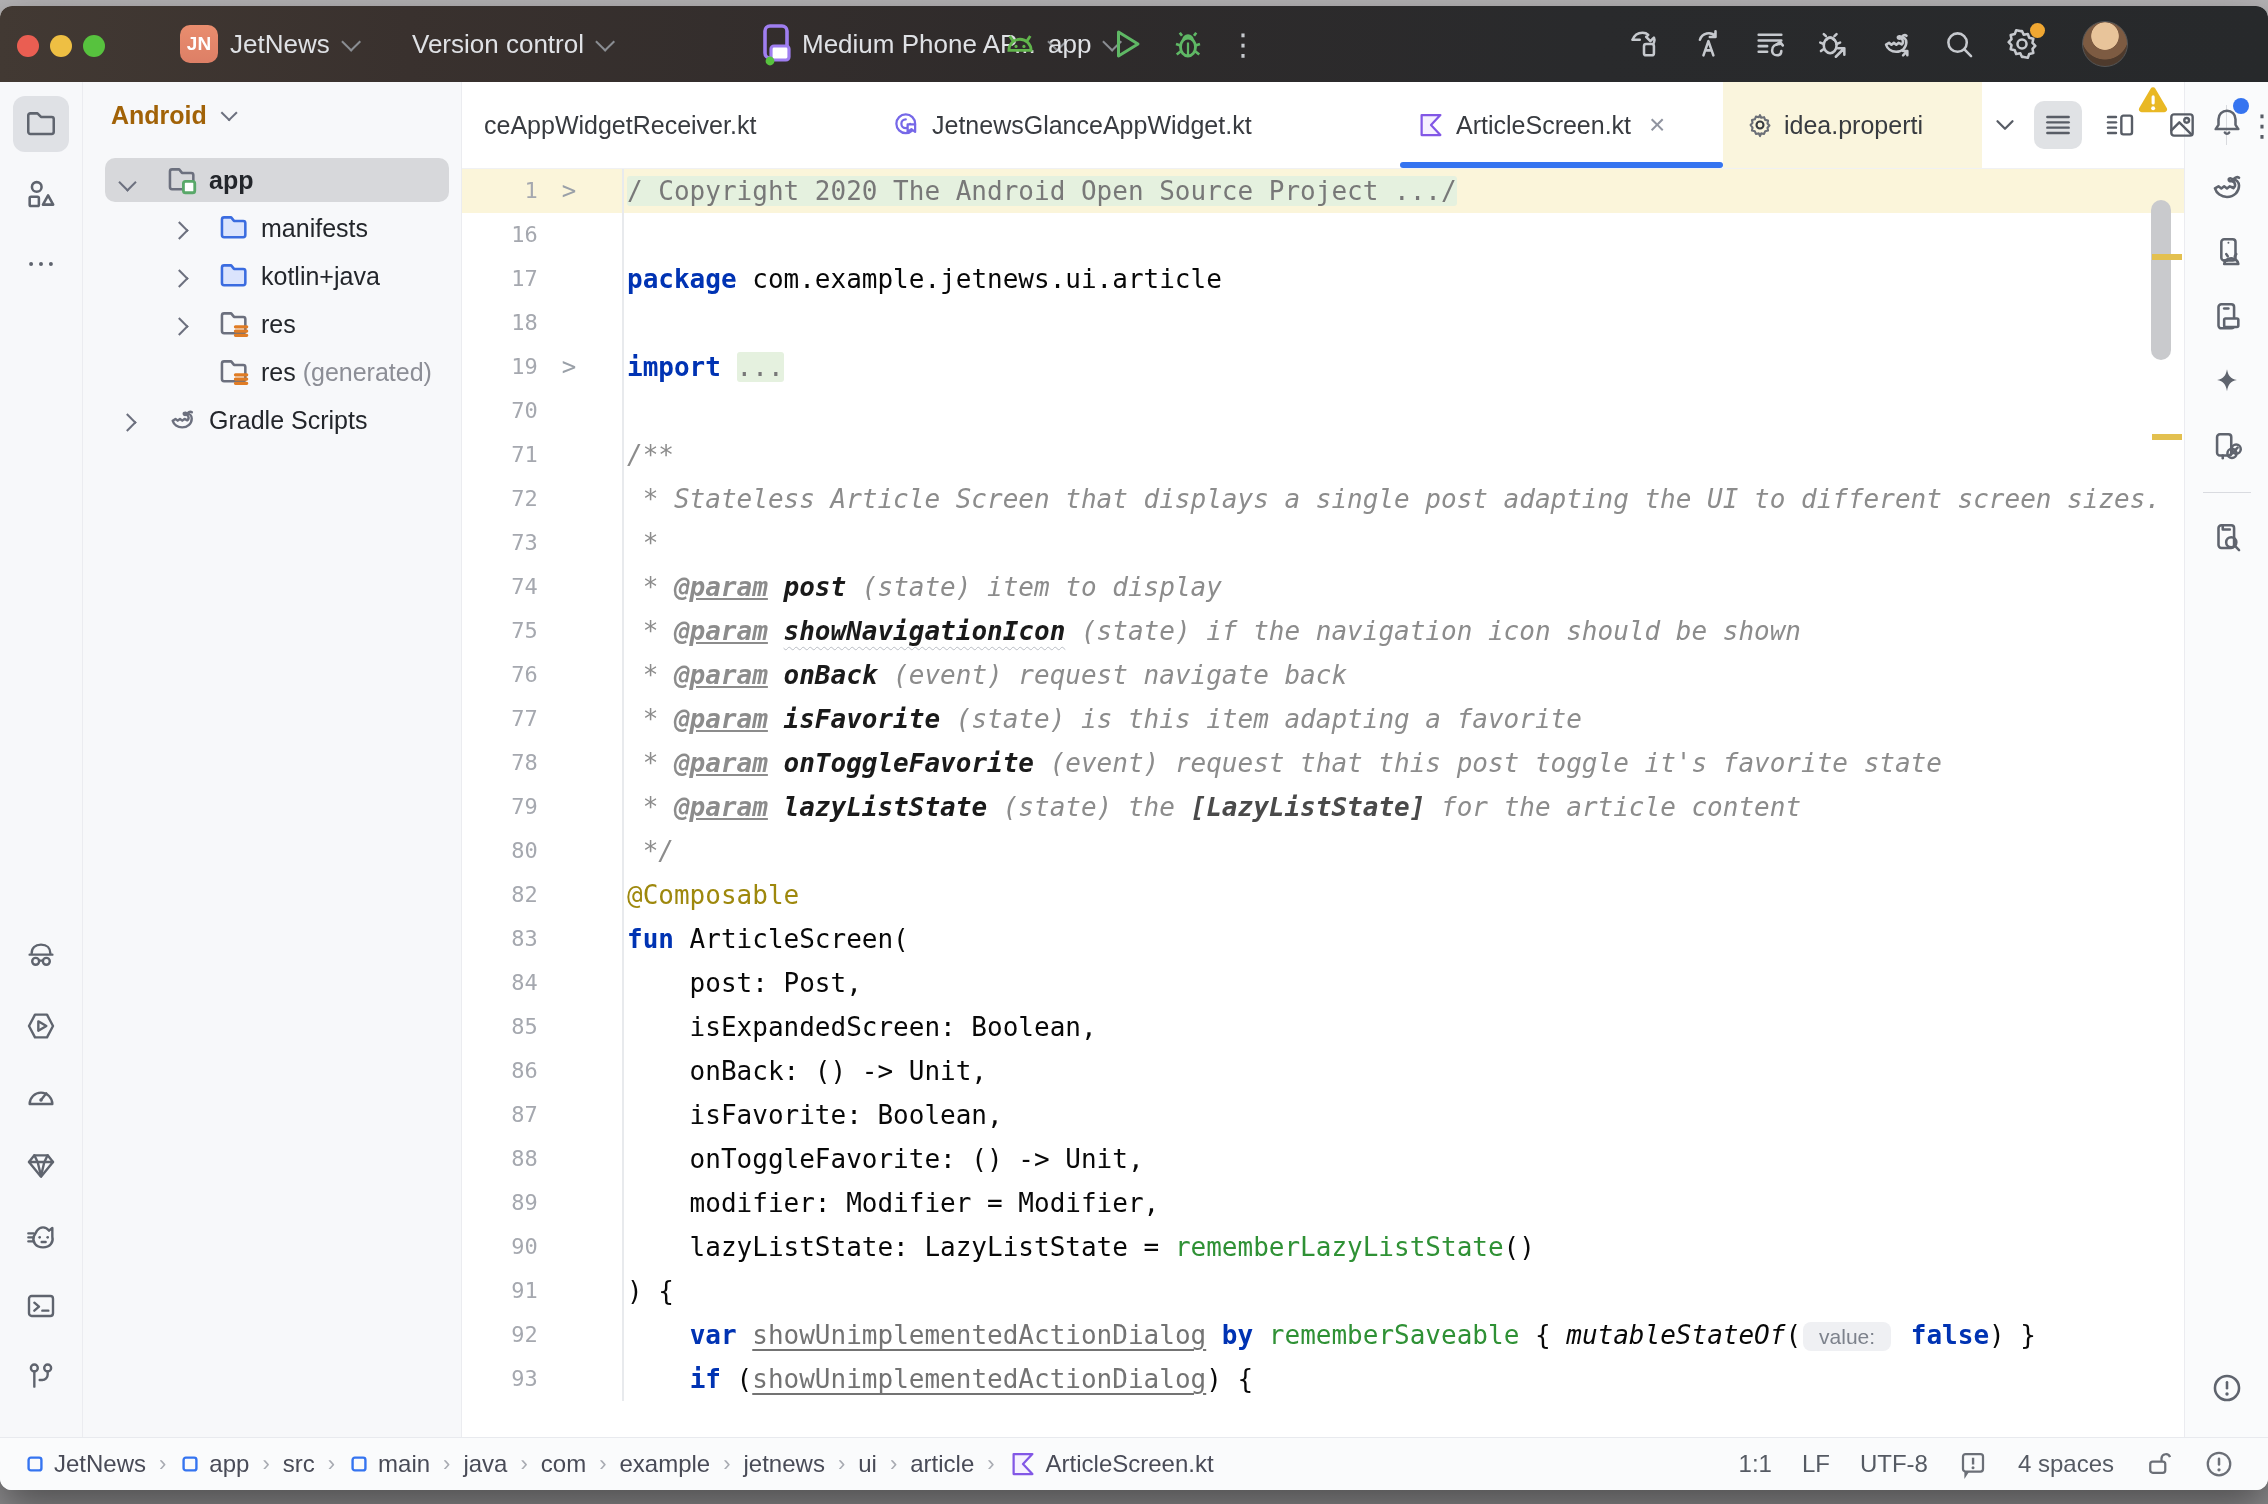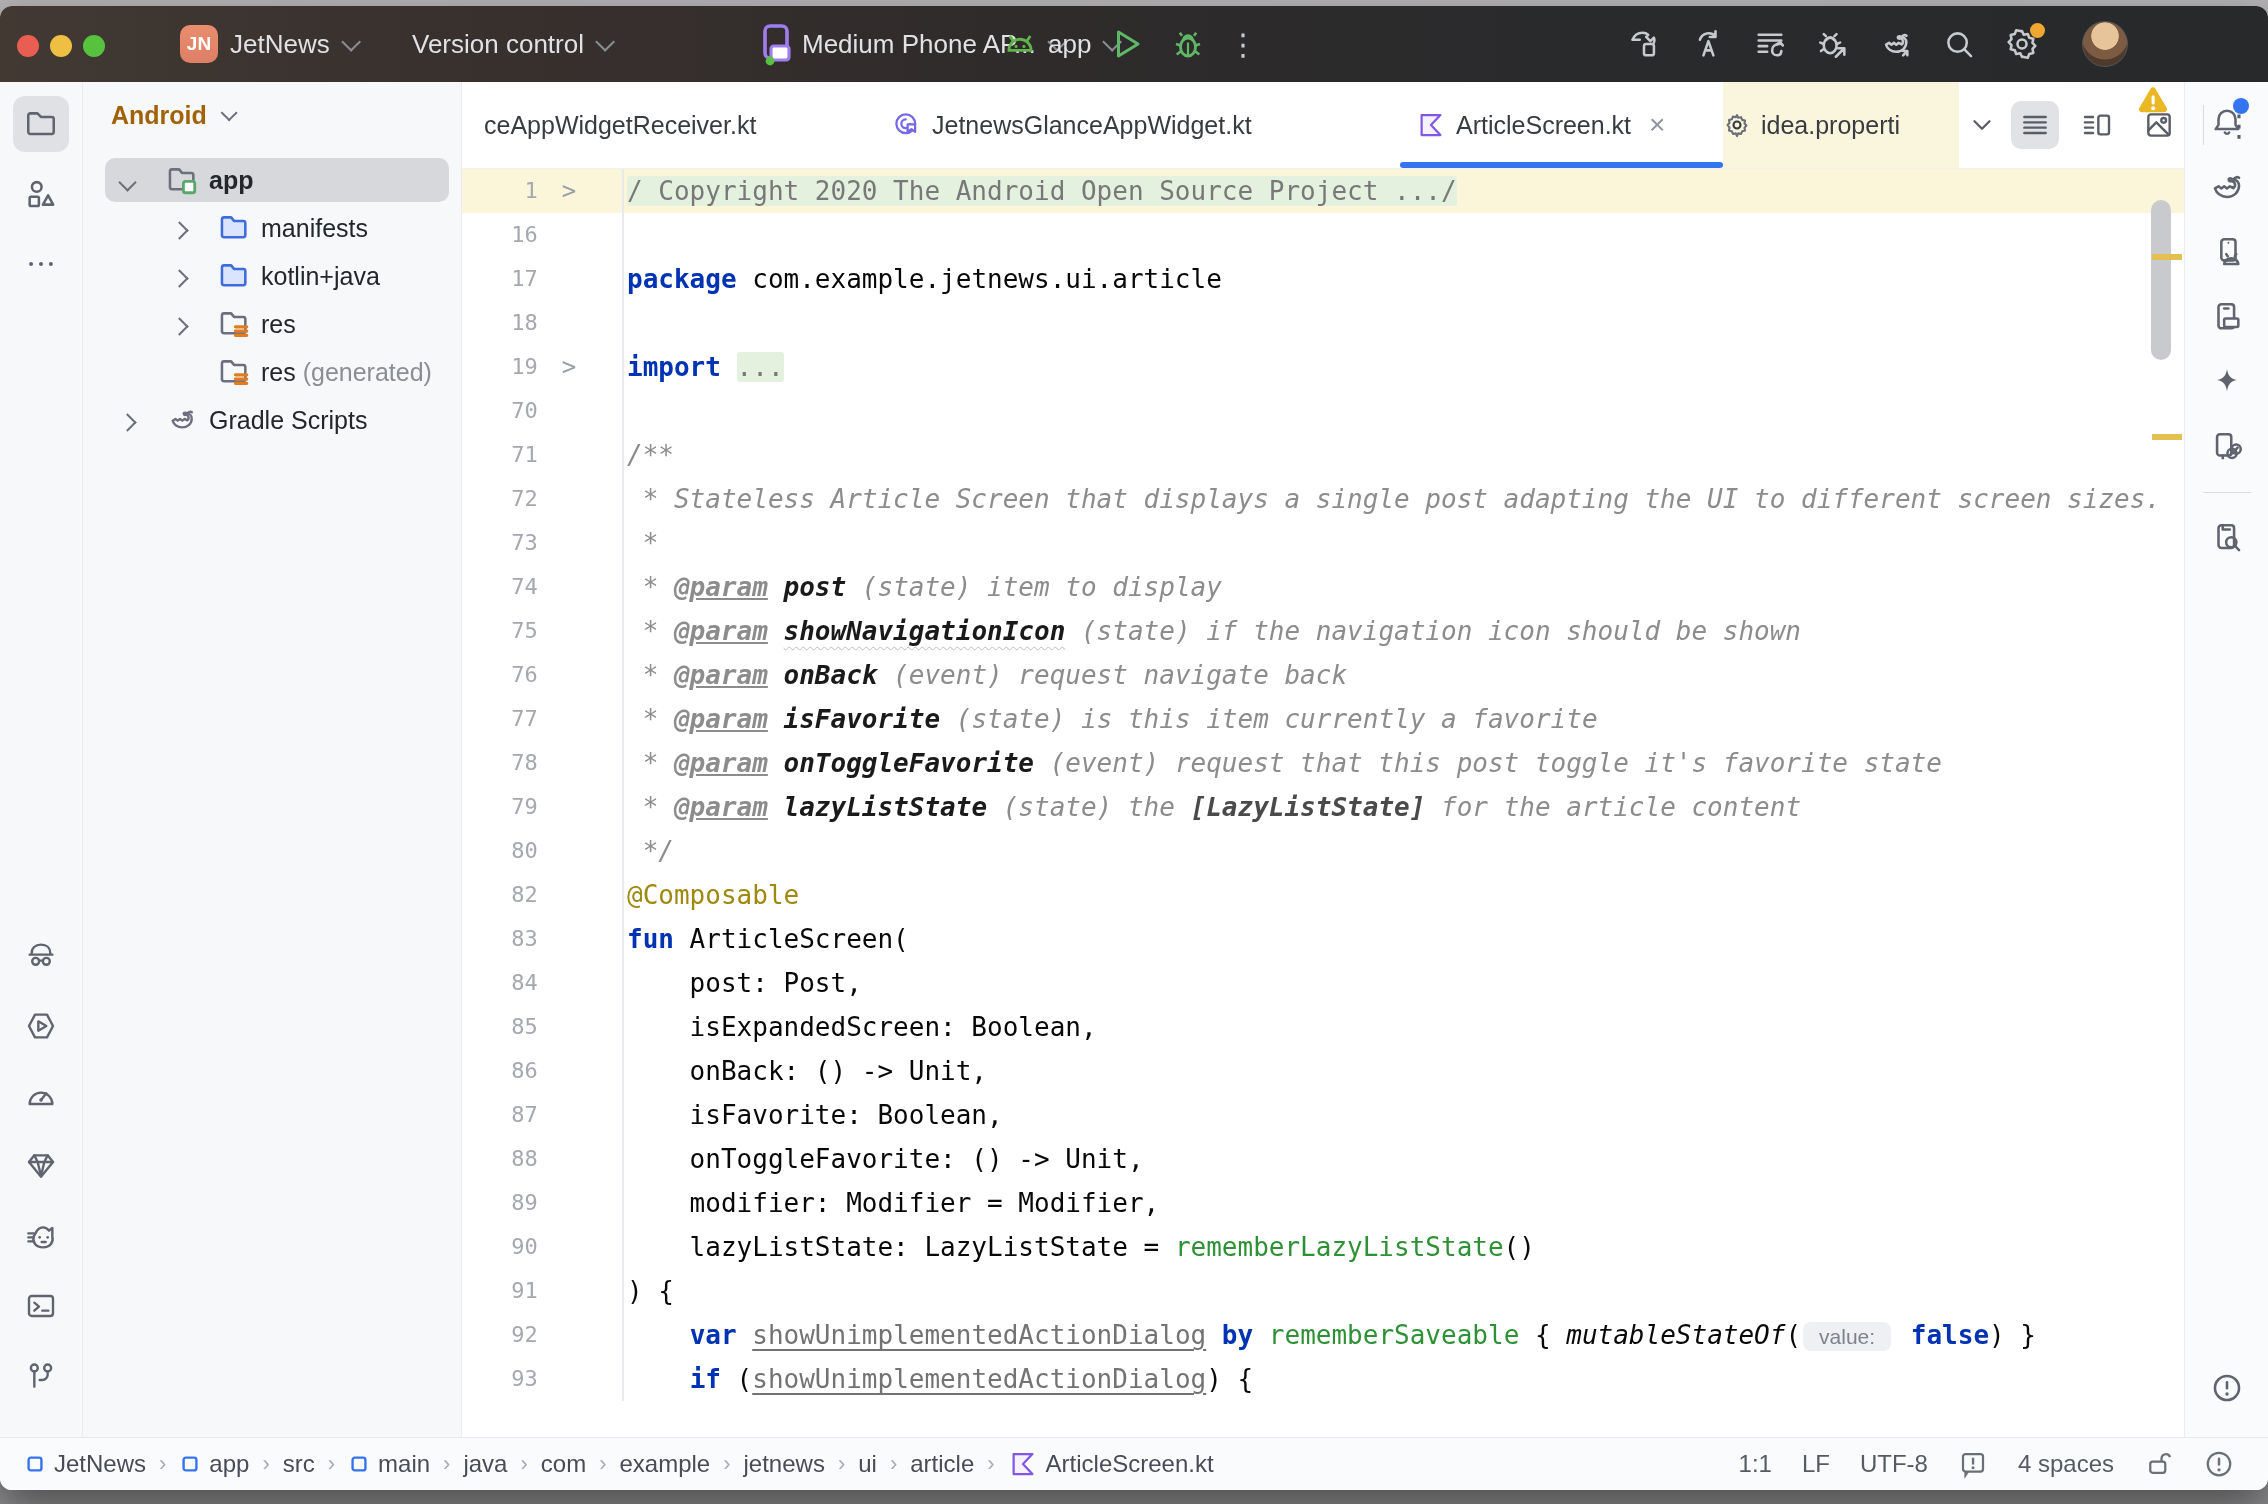--- a/index.html
+++ b/index.html
@@ -400,21 +400,21 @@
           <div class="tab" style="width: 307px; padding-left: 16px;">
             <span class="ic ">
               <svg width="30" height="30" viewBox="0 0 24 24" fill="none" stroke="currentColor" stroke-width="1.8" stroke-linecap="round" stroke-linejoin="round">
                 <path d="M4.5 4h15L12 12l7.5 8h-15z" stroke="#8257e6" fill="#f6f1ff"></path>
               </svg>
             </span>
             <span style="margin-left: 10px;">ArticleScreen.kt</span>
             <span class="close">×</span>
             <div class="tab-underline"></div>
           </div>
-          <div class="tab tab-preview" style="width: 236px; ">
+          <div class="tab tab-preview" style="width: 236px; padding-left: 23px;">
             <span class="ic ">
               <svg width="28" height="28" viewBox="0 0 24 24" fill="none" stroke="currentColor" stroke-width="1.8" stroke-linecap="round" stroke-linejoin="round">
                 <circle cx="12" cy="12" r="3"></circle>
                 <path d="M12 3.5l1 2.3 2.5-.5.9 2.3 2.5.6-.5 2.5 1.7 1.8-1.7 1.8.5 2.5-2.5.6-.9 2.3-2.5-.5-1 2.3-1-2.3-2.5.5-.9-2.3-2.5-.6.5-2.5L3.9 12l1.7-1.8-.5-2.5 2.5-.6.9-2.3 2.5.5z" stroke="#6b6f77"></path>
               </svg>
             </span>
             <span style="margin-left: 10px;">idea.properti</span>
           </div>
           <div class="tabbar-controls">
             <span class="ic ">
@@ -458,21 +458,21 @@
           <div class="crow"><div class="gut"><span class="lnum">17</span><span class="lfold"></span></div><span class="ccode"><span class="tk-kw">package</span><span class="tk-pl"> com.example.jetnews.ui.article</span></span></div>
           <div class="crow"><div class="gut"><span class="lnum">18</span><span class="lfold"></span></div><span class="ccode"></span></div>
           <div class="crow"><div class="gut"><span class="lnum">19</span><span class="lfold">&gt;</span></div><span class="ccode"><span class="tk-kw">import</span><span class="tk-pl"> </span><span class="tk-fold">...</span></span></div>
           <div class="crow"><div class="gut"><span class="lnum">70</span><span class="lfold"></span></div><span class="ccode"></span></div>
           <div class="crow"><div class="gut"><span class="lnum">71</span><span class="lfold"></span></div><span class="ccode"><span class="tk-doc">/**</span></span></div>
           <div class="crow"><div class="gut"><span class="lnum">72</span><span class="lfold"></span></div><span class="ccode"><span class="tk-doc"> * Stateless Article Screen that displays a single post adapting the UI to different screen sizes.</span></span></div>
           <div class="crow"><div class="gut"><span class="lnum">73</span><span class="lfold"></span></div><span class="ccode"><span class="tk-doc"> *</span></span></div>
           <div class="crow"><div class="gut"><span class="lnum">74</span><span class="lfold"></span></div><span class="ccode"><span class="tk-doc"> * </span><span class="tk-tag">@param</span><span class="tk-doc"> </span><span class="tk-pn">post</span><span class="tk-doc"> (state) item to display</span></span></div>
           <div class="crow"><div class="gut"><span class="lnum">75</span><span class="lfold"></span></div><span class="ccode"><span class="tk-doc"> * </span><span class="tk-tag">@param</span><span class="tk-doc"> </span><span class="tk-pnw">showNavigationIcon</span><span class="tk-doc"> (state) if the navigation icon should be shown</span></span></div>
           <div class="crow"><div class="gut"><span class="lnum">76</span><span class="lfold"></span></div><span class="ccode"><span class="tk-doc"> * </span><span class="tk-tag">@param</span><span class="tk-doc"> </span><span class="tk-pn">onBack</span><span class="tk-doc"> (event) request navigate back</span></span></div>
-          <div class="crow"><div class="gut"><span class="lnum">77</span><span class="lfold"></span></div><span class="ccode"><span class="tk-doc"> * </span><span class="tk-tag">@param</span><span class="tk-doc"> </span><span class="tk-pn">isFavorite</span><span class="tk-doc"> (state) is this item currently a favorite</span></span></div>
+          <div class="crow"><div class="gut"><span class="lnum">77</span><span class="lfold"></span></div><span class="ccode"><span class="tk-doc"> * </span><span class="tk-tag">@param</span><span class="tk-doc"> </span><span class="tk-pn">isFavorite</span><span class="tk-doc"> (state) is this item adapting a favorite</span></span></div>
           <div class="crow"><div class="gut"><span class="lnum">78</span><span class="lfold"></span></div><span class="ccode"><span class="tk-doc"> * </span><span class="tk-tag">@param</span><span class="tk-doc"> </span><span class="tk-pn">onToggleFavorite</span><span class="tk-doc"> (event) request that this post toggle it's favorite state</span></span></div>
           <div class="crow"><div class="gut"><span class="lnum">79</span><span class="lfold"></span></div><span class="ccode"><span class="tk-doc"> * </span><span class="tk-tag">@param</span><span class="tk-doc"> </span><span class="tk-pn">lazyListState</span><span class="tk-doc"> (state) the </span><span class="tk-db">[LazyListState]</span><span class="tk-doc"> for the article content</span></span></div>
           <div class="crow"><div class="gut"><span class="lnum">80</span><span class="lfold"></span></div><span class="ccode"><span class="tk-doc"> */</span></span></div>
           <div class="crow"><div class="gut"><span class="lnum">82</span><span class="lfold"></span></div><span class="ccode"><span class="tk-ann">@Composable</span></span></div>
           <div class="crow"><div class="gut"><span class="lnum">83</span><span class="lfold"></span></div><span class="ccode"><span class="tk-kw">fun</span><span class="tk-pl"> ArticleScreen(</span></span></div>
           <div class="crow"><div class="gut"><span class="lnum">84</span><span class="lfold"></span></div><span class="ccode"><span class="tk-pl">    post: Post,</span></span></div>
           <div class="crow"><div class="gut"><span class="lnum">85</span><span class="lfold"></span></div><span class="ccode"><span class="tk-pl">    isExpandedScreen: Boolean,</span></span></div>
           <div class="crow"><div class="gut"><span class="lnum">86</span><span class="lfold"></span></div><span class="ccode"><span class="tk-pl">    onBack: () -&gt; Unit,</span></span></div>
           <div class="crow"><div class="gut"><span class="lnum">87</span><span class="lfold"></span></div><span class="ccode"><span class="tk-pl">    isFavorite: Boolean,</span></span></div>
           <div class="crow"><div class="gut"><span class="lnum">88</span><span class="lfold"></span></div><span class="ccode"><span class="tk-pl">    onToggleFavorite: () -&gt; Unit,</span></span></div>

